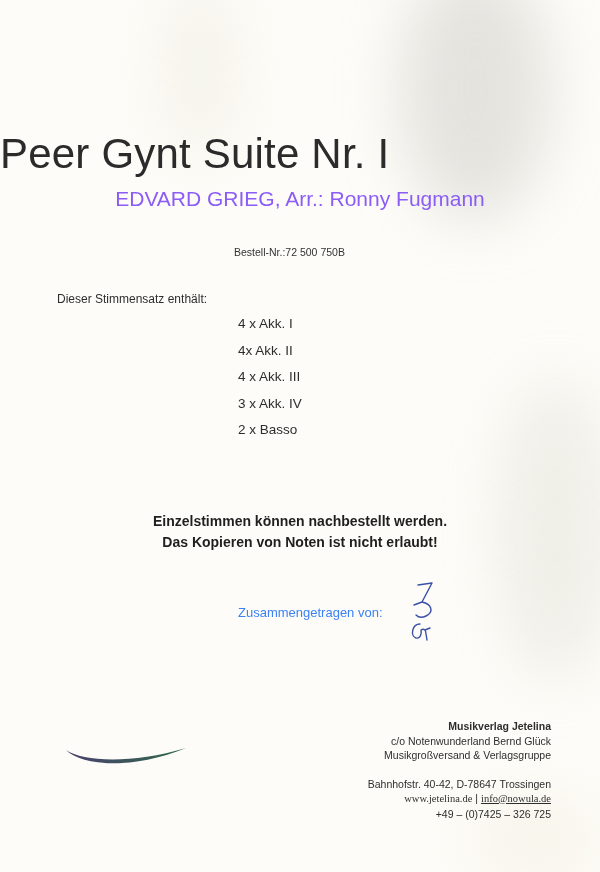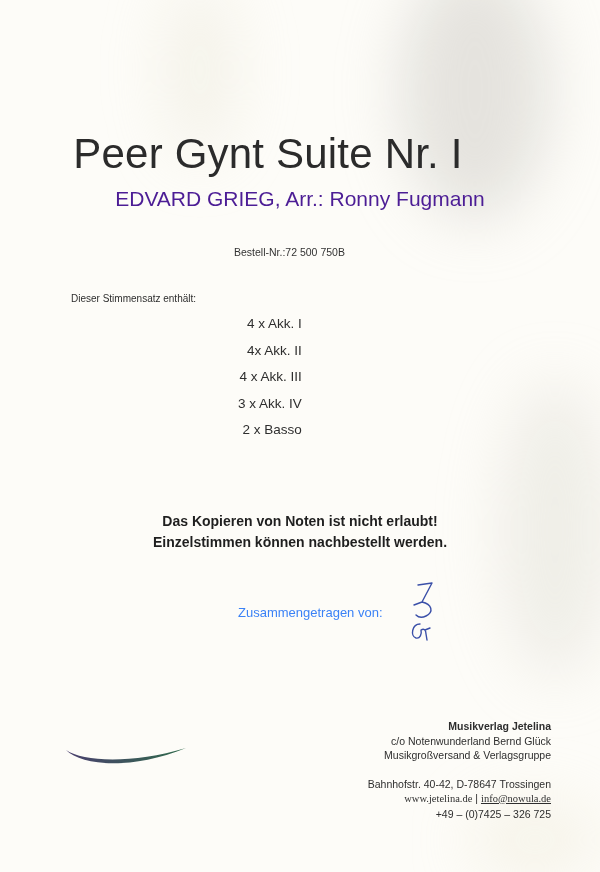--- a/index.html
+++ b/index.html
@@ -36,61 +36,59 @@
     }
     .shade.s4 {
       left: 470px; top: 800px; width: 130px; height: 80px;
       background: rgba(235, 230, 205, 0.35);
     }
 
     .page-title {
       position: absolute;
       left: 0; width: 536px;
       top: 128px;
-      text-align: center;
+      text-align: left;
       font-size: 42px;
       line-height: 52px;
       color: #2b2b2b;
       letter-spacing: 0.2px;
     }
     .composer-line {
       position: absolute;
       left: 0; width: 600px;
       top: 184px;
       text-align: center;
       font-size: 21px;
       line-height: 30px;
-      color: #4c1d95;
+      color: #8b5cf6;
     }
     .order-number {
       position: absolute;
       left: 234px;
       top: 245px;
       font-size: 10.5px;
       line-height: 14px;
       color: #333;
       text-align: center;
     }
     .contents-intro {
       position: absolute;
       left: 57px;
       top: 290px;
-      font-size: 10px;
+      font-size: 12px;
       line-height: 18px;
       color: #2e2e2e;
-      margin-left: 14px;
     }
     .parts-list {
       position: absolute;
       left: 238px;
       top: 315px;
       margin: 0;
       padding: 0;
       list-style: none;
-      text-align: right;
     }
     .parts-list li {
       height: 26.5px;
       font-size: 13.5px;
       line-height: 18px;
       color: #2e2e2e;
     }
     .notice {
       position: absolute;
       left: 0; width: 600px;
@@ -198,22 +196,22 @@
 
 <ul class="parts-list">
   <li>4 x Akk. I</li>
   <li>4x Akk. II</li>
   <li>4 x Akk. III</li>
   <li>3 x Akk. IV</li>
   <li>2 x Basso</li>
 </ul>
 
 <div class="notice">
+  <div>Einzelstimmen können nachbestellt werden.</div>
   <div>Das Kopieren von Noten ist nicht erlaubt!</div>
-  <div>Einzelstimmen können nachbestellt werden.</div>
 </div>
 
 <div class="compiled-by">Zusammengetragen von:</div>
 
 <svg class="signature" viewBox="0 0 40 62">
   <path d="M16 5 L30 3 L20 22 L12 25 M20 22 C30 24 32 32 24 36 C20 38 16 37 14 35" fill="none" stroke="#3a4fa8" stroke-width="1.4" stroke-linecap="round" stroke-linejoin="round"></path>
   <path d="M18 44 C10 44 8 56 14 58 C18 59 20 54 19 50 C22 48 24 50 24 54 L25 60 M23 50 L28 48" fill="none" stroke="#3a4fa8" stroke-width="1.4" stroke-linecap="round" stroke-linejoin="round"></path>
 </svg>
 
 <div class="logo">

